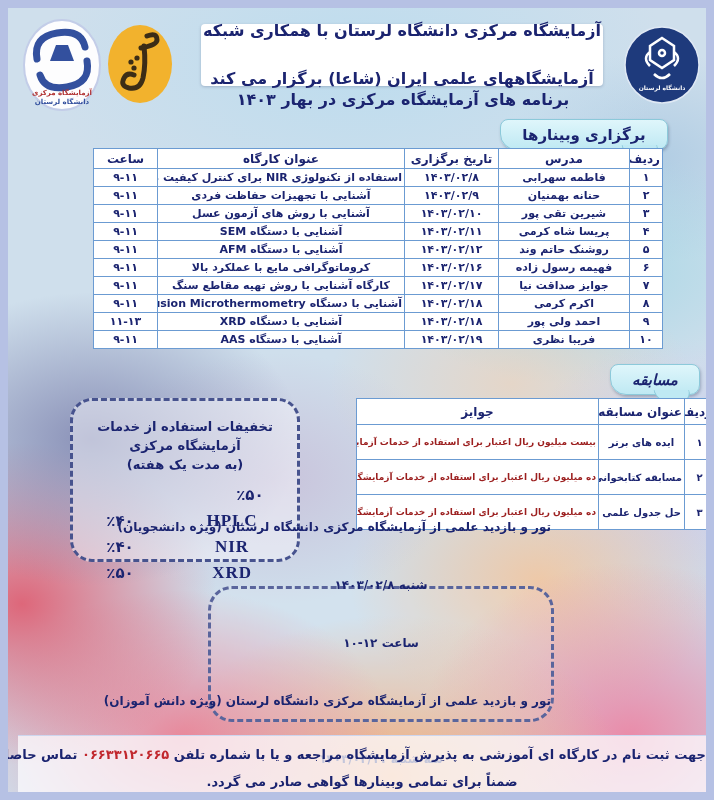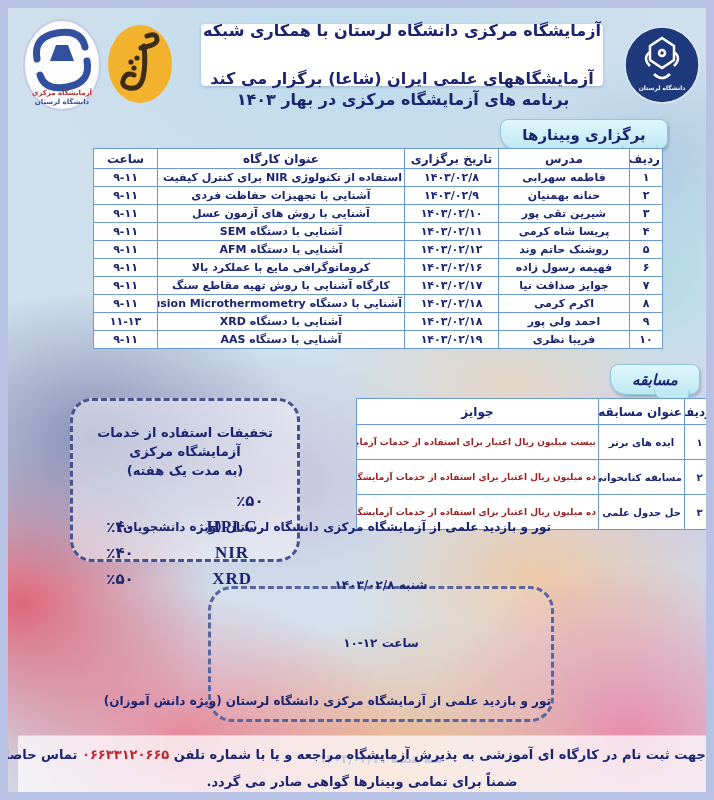--- a/index.html
+++ b/index.html
@@ -47,21 +47,21 @@
   .webinar-table{position:absolute;left:85px;top:140px;width:569px;}
   .webinar-table th{height:19px;font-size:12px;}
   .webinar-table td{height:17px;font-size:11px;}
   .comp-table{position:absolute;left:348px;top:390px;width:358px;}
   .comp-table th{height:25px;font-size:12px;}
   .comp-table td{height:34px;font-size:10px;}
   .comp-table td.prize{font-size:9px;color:#9c1f1f;}
   
   .discount-box{position:absolute;left:62px;top:390px;width:230px;height:164px;
     border:3px dashed #47538e;border-radius:22px;background:rgba(248,248,252,.5);
-    box-sizing:border-box;padding-top:22px;}
+    box-sizing:border-box;padding-top:16px;}
   .discount-title{width:100%;text-align:center;font-size:13px;font-weight:bold;color:#1b2470;line-height:19px;}
   .discount-items{margin-top:8px;}
   .discount-row{display:flex;flex-direction:row;align-items:center;height:26px;}
   .discount-row .pct{width:42%;text-align:center;font-size:15px;font-weight:bold;color:#1b2470;order:2;}
   .discount-row .equip{width:58%;text-align:center;font-family:"Liberation Serif","DejaVu Serif",serif;
     font-size:17px;font-weight:bold;color:#1b2470;letter-spacing:1px;order:1;}
   
   .tour-box{position:absolute;left:200px;top:578px;width:346px;height:136px;
     border:3px dashed #5a659c;border-radius:24px;background:rgba(255,255,255,.10);
     box-sizing:border-box;display:flex;flex-direction:column;justify-content:center;}

